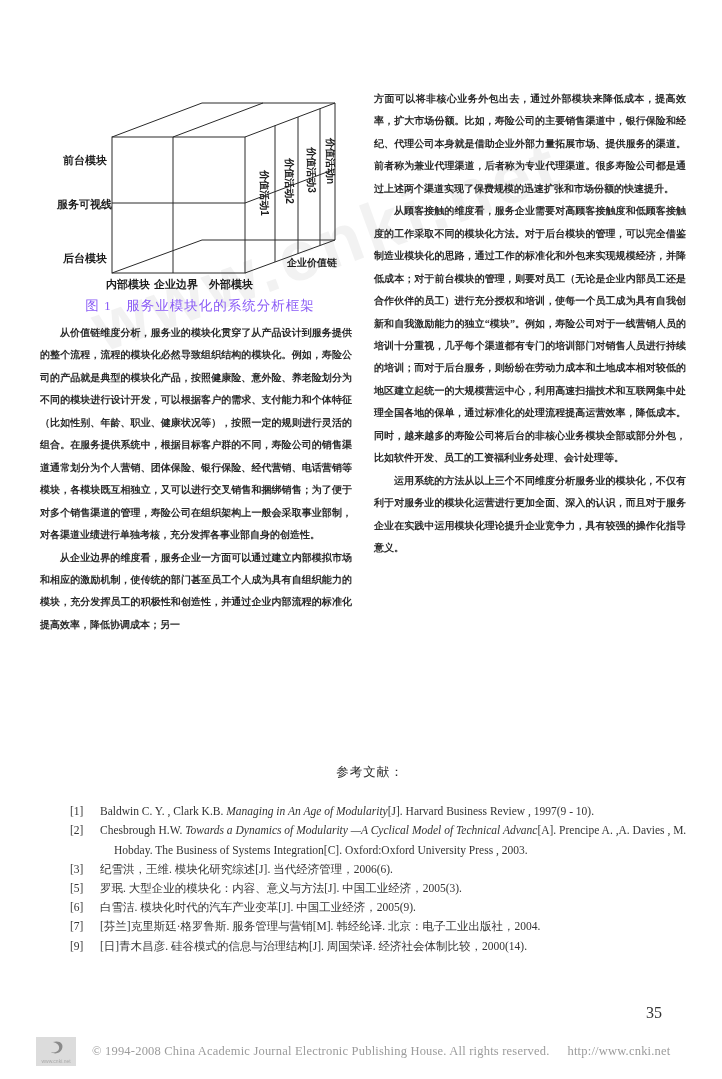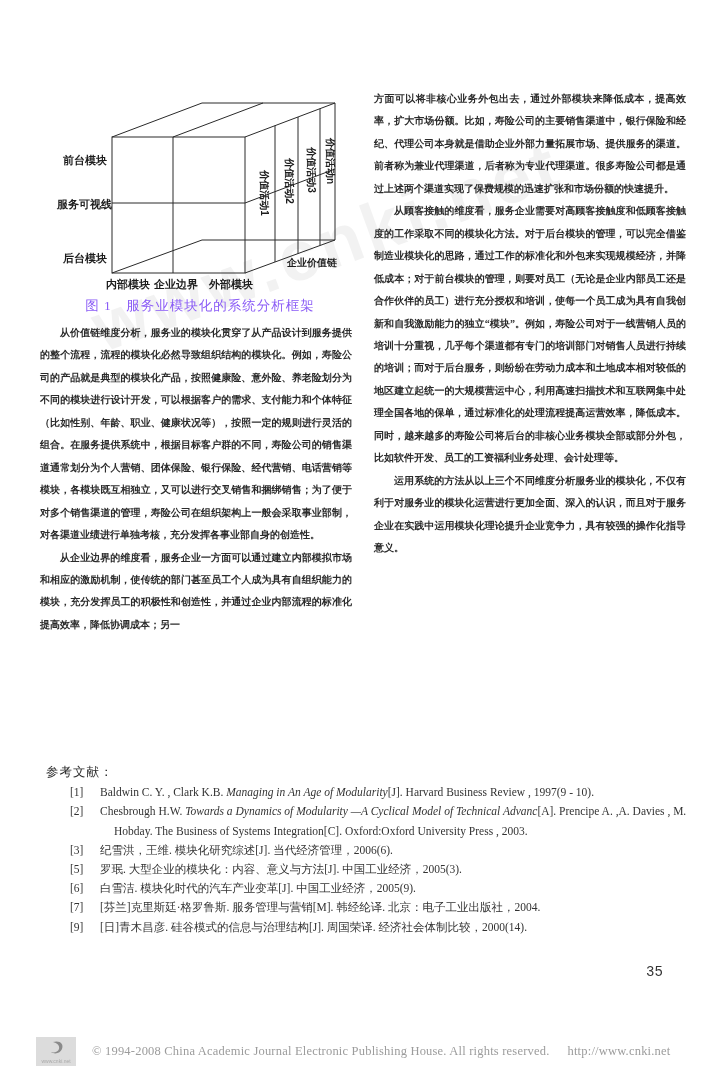--- a/index.html
+++ b/index.html
@@ -39,28 +39,28 @@
     color: #2b2b2b; z-index: 1; font-weight: bold;
   }
   .col-left  { left: 40px;  top: 322px; }
   .col-right { left: 374px; top: 88px;  }
   .para-indent { text-indent: 2em; }
   
   .references {
     position: absolute; left: 46px; top: 763px; width: 648px;
     font-size: 11.5px; line-height: 19.2px; color: #333; z-index: 1;
   }
-  .ref-header { font-size: 12.5px; letter-spacing: 1px; margin-bottom: 1px; color: #2b2b2b; }
+  .ref-header { font-size: 12.5px; letter-spacing: 1px; margin-bottom: 20px; color: #2b2b2b; text-align: center; }
   .ref-item { padding-left: 68px; text-indent: -44px; }
   .ref-num { display: inline-block; width: 30px; text-indent: 0; }
   .ref-italic { font-style: italic; }
   
   .page-number {
-    position: absolute; left: 646px; top: 964px;
-    font-size: 14px; color: #333; z-index: 1; font-family: Liberation Mono, monospace;
+    position: absolute; left: 646px; top: 1004px;
+    font-size: 16px; color: #333; z-index: 1;
   }
   .footer-bar { position: absolute; left: 36px; top: 1037px; width: 650px; height: 30px; z-index: 1; }
   .footer-logo {
     position: absolute; left: 0; top: 0; width: 40px; height: 29px;
     background: #dcdcdc;
   }
   .footer-logo svg { display: block; }
   .footer-text {
     position: absolute; left: 56px; top: 7px; white-space: nowrap;
     font-size: 12.5px; color: #9c9c9c; letter-spacing: 0.2px;

